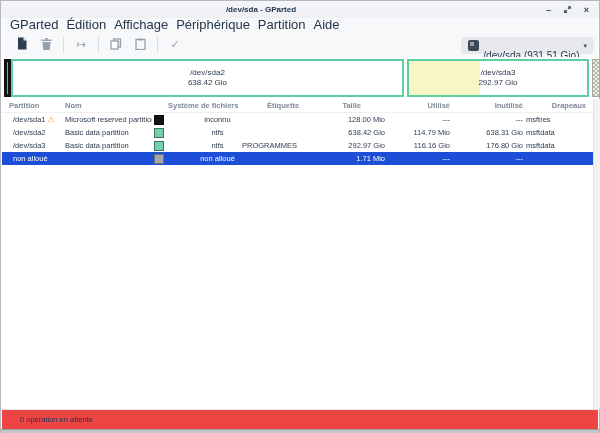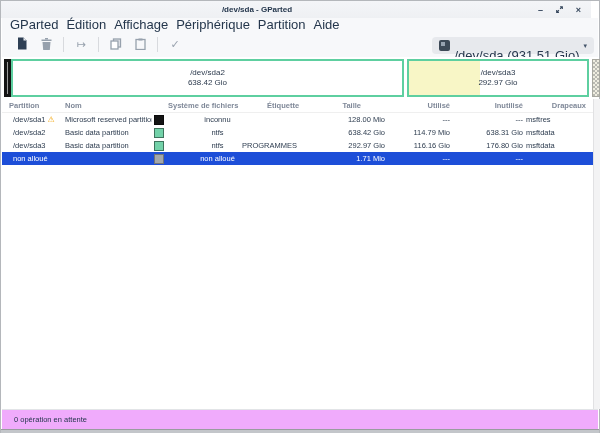--- a/index.html
+++ b/index.html
@@ -5,21 +5,21 @@
   * { box-sizing: border-box; margin: 0; padding: 0; }
   html,body { width:600px; height:433px; }
   body {
     font-family: "Liberation Sans", "DejaVu Sans", sans-serif;
     background:#fff; position:relative; overflow:hidden;
     color:#2c3a4d;
   }
   .window { position:absolute; inset:0; border:1px solid #b4b7bb; background:#fff; }
 
   
-  .titlebar { position:absolute; left:0; right:8px; top:0; height:17px;
+  .titlebar { position:absolute; left:0; right:0; top:0; height:17px;
     background:linear-gradient(#f4f5f8,#eef0f3); }
   .title { position:absolute; left:0; right:78px; top:0; height:17px;
     line-height:17px; text-align:center; font-size:8px; font-weight:bold; color:#24364c; }
   .win-controls { position:absolute; right:3px; top:0; height:17px; display:flex; align-items:center; }
   .win-btn { width:19px; height:15px; display:flex; align-items:center; justify-content:center;
     color:#35465c; font-size:9px; font-weight:bold; cursor:default; }
   .win-btn svg { display:block; }
 
   
   .menubar { position:absolute; left:1px; right:1px; top:17px; height:14px;
@@ -28,21 +28,21 @@
 
   
   .toolbar { position:absolute; left:1px; right:1px; top:31px; height:25px;
     background:#f7f8fa; display:flex; align-items:center; padding-left:8px; }
   .tool-btn { width:24px; height:20px; display:flex; align-items:center; justify-content:center; }
   .tool-sep { width:1px; height:15px; background:#d8dade; margin:0 5px; }
   .glyph-icon { font-size:11px; color:#97a1ad; line-height:1; }
   .device-combo { position:absolute; right:4px; top:5px; height:17px;
     background:#e7e9ed; border-radius:4px; display:flex; align-items:center;
     gap:4px; padding:0 7px; }
-  .device-combo .label { font-size:13px; color:#24364c;margin-top:20px; }
+  .device-combo .label { font-size:10px; color:#24364c;margin-top:20px; }
   .device-combo .caret { font-size:7px; color:#44546a; }
   .drive-icon { width:11px; height:11px; background:#3d4957; border-radius:2px; position:relative; }
   .drive-icon::after { content:""; position:absolute; left:2px; top:2px; width:4px; height:4px;
     background:#97a2b0; }
 
   
   .diskarea { position:absolute; left:1px; right:1px; top:56px; height:42px; background:#fff; }
   .part-unknown { position:absolute; left:2px; top:2px; width:7px; height:38px; background:#141414; }
   .part-unknown::after { content:""; position:absolute; left:3px; top:3px; bottom:3px; width:1px; background:#9a9a9a; }
   .part-box { position:absolute; top:2px; height:38px; background:#fff; border:2px solid #5ecfa0;
@@ -80,21 +80,21 @@
   .td-label { padding-left:2px; }
   .td-size,.td-used { text-align:right; padding-right:2px; }
   .td-unused { text-align:right; }
   .td-flags { padding-left:3px; }
 
   .scroll-strip { position:absolute; left:592px; top:98px; width:7px; height:310px;
     background:#f3f3f4; border-left:1px solid #e1e1e3; }
 
   
   .statusbar { position:absolute; left:1px; right:1px; top:408px; height:20px;
-    background:#f0abfc; border-top:1px solid #e2e4e7; display:flex; align-items:center; padding-left:12px; }
+    background:#ef4444; border-top:1px solid #e2e4e7; display:flex; align-items:center; padding-left:18px; }
   .statusbar .txt { font-size:7.5px; color:#24364c; }
   .bottom-edge { position:absolute; left:0; right:0; top:428px; height:5px;
     background:#c3c6ca; border-top:1px solid #999c9f; }
 </style>
 </head>
 <body>
 
 <div class="window">
 
   <div class="titlebar">

